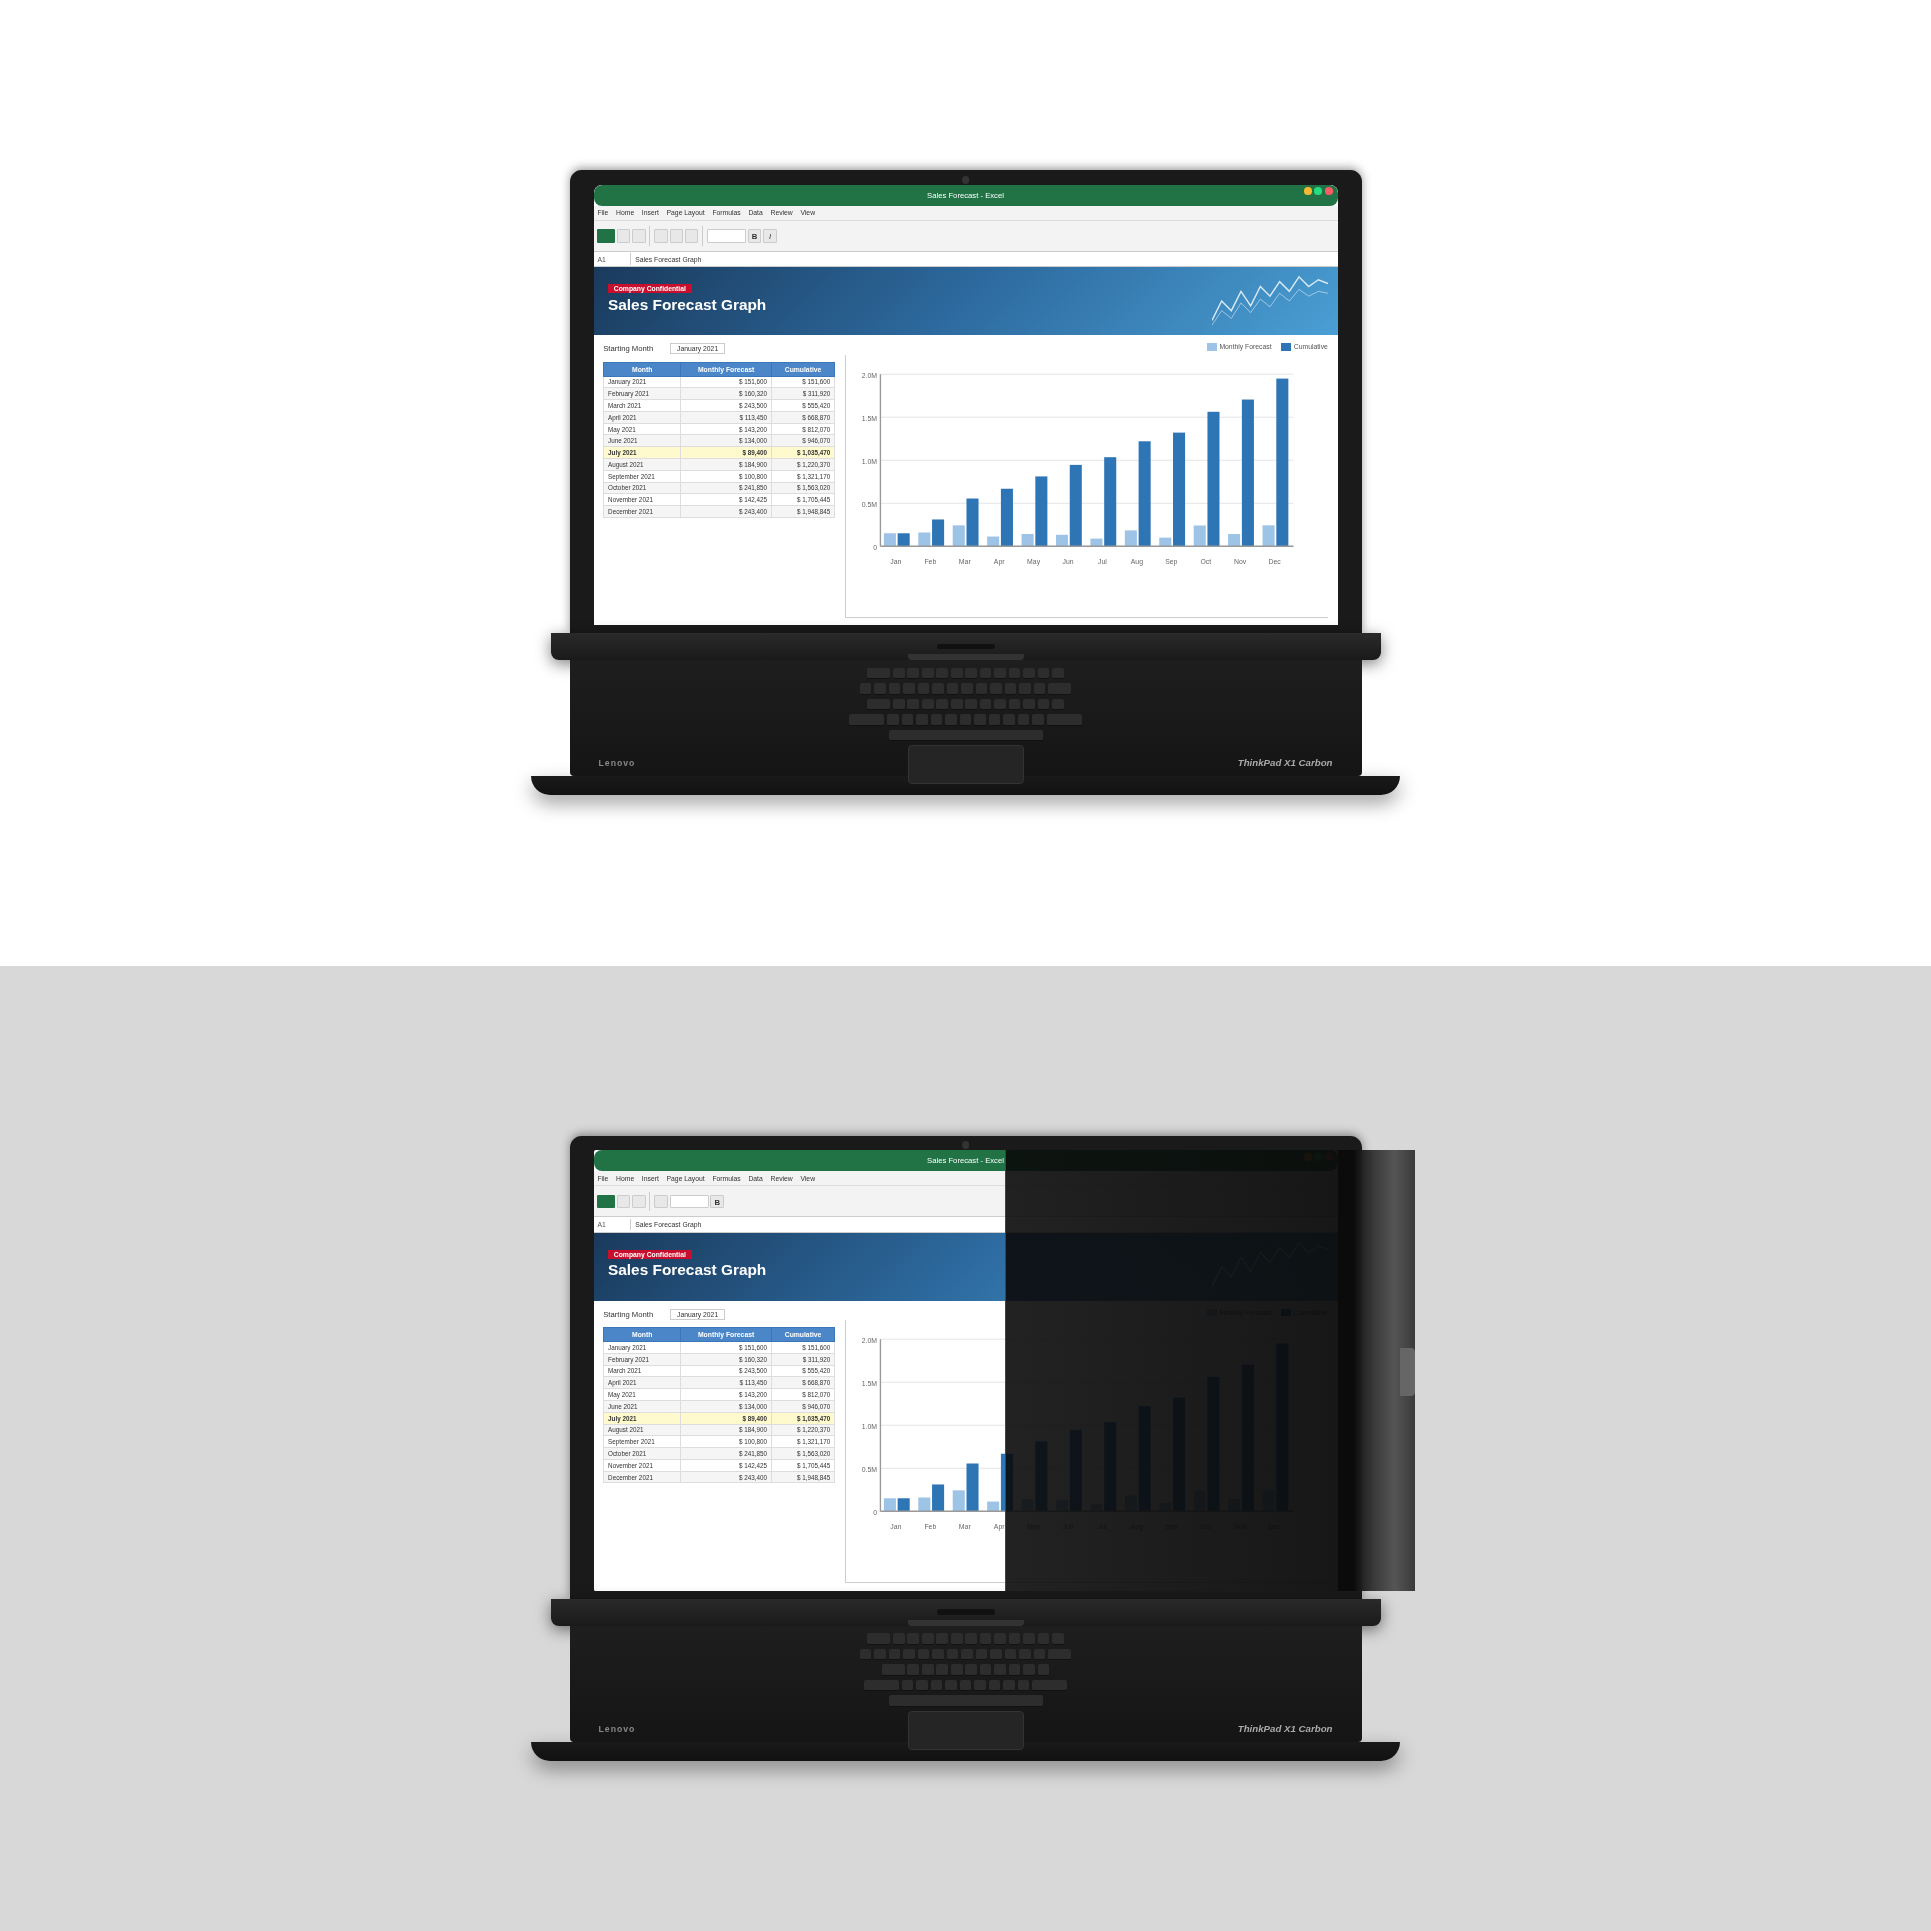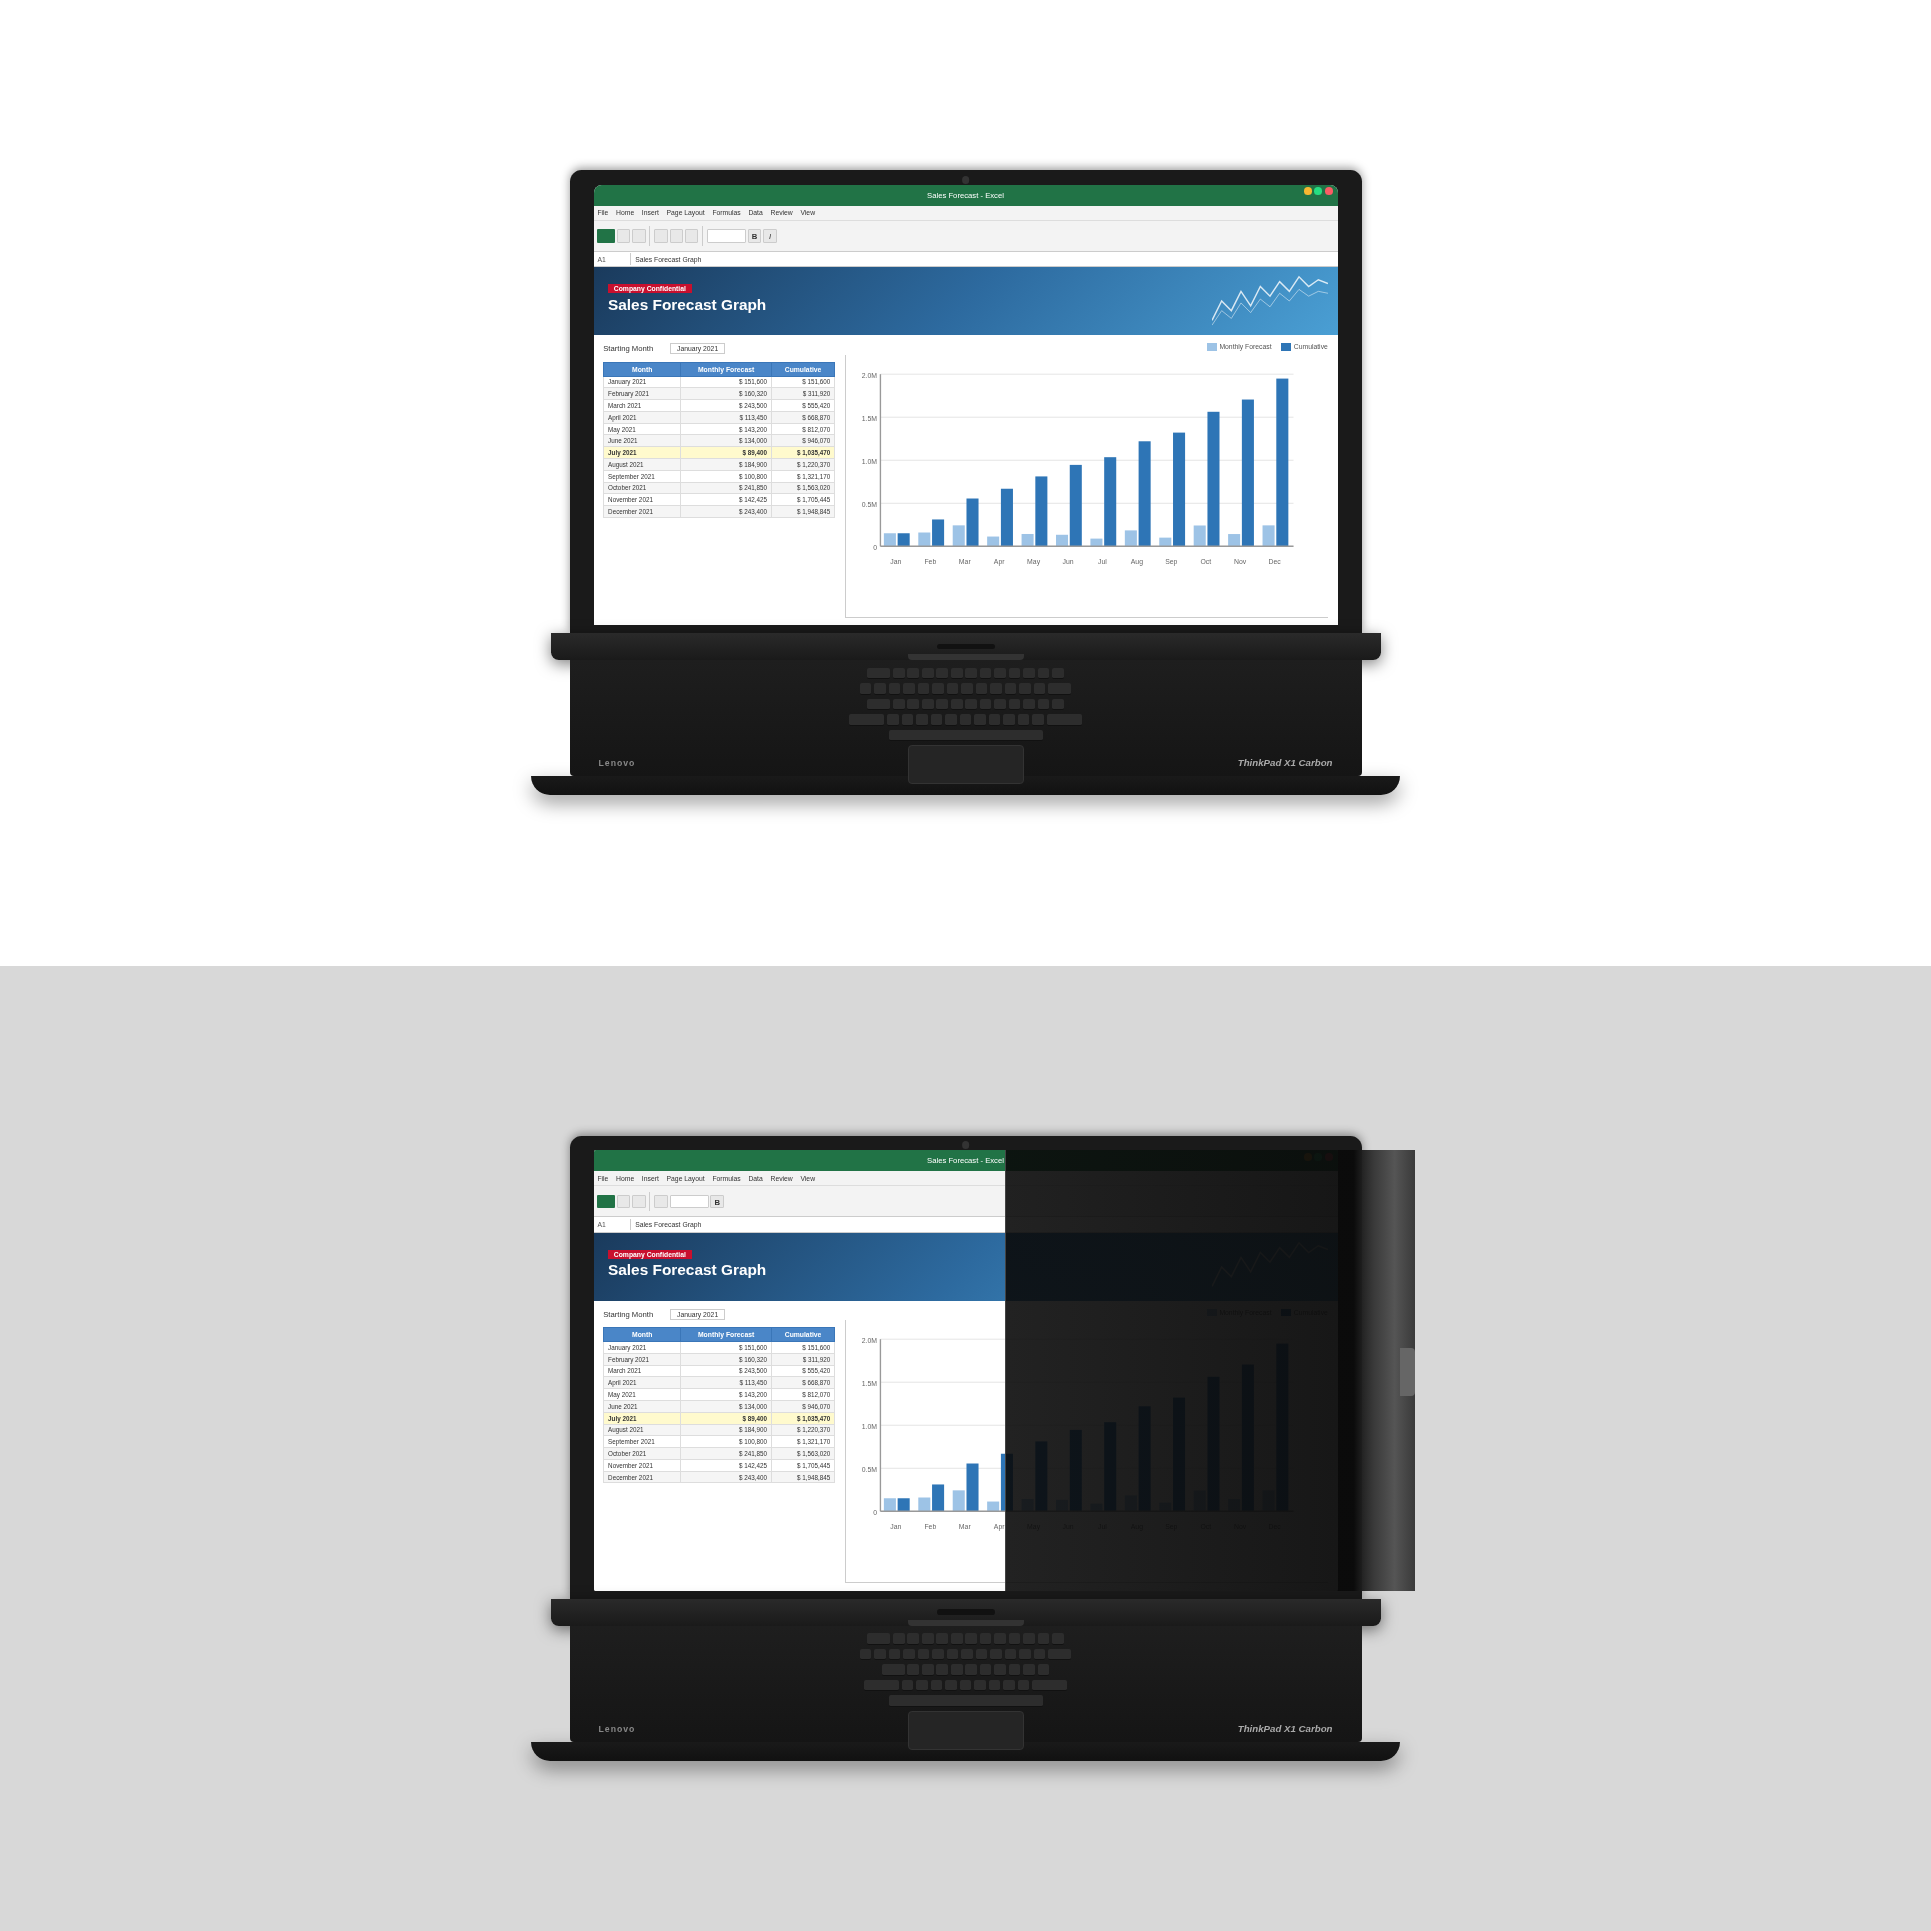--- a/index.html
+++ b/index.html
@@ -324,20 +324,21 @@
 
     .excel-title-bar {
       height: 21px;
       background: #217346;
       display: flex;
       align-items: center;
       justify-content: center;
       color: white;
       font-size: 7.7px;
       position: relative;
+      border-radius: 8px;
     }
 
     .excel-menu-bar {
       height: 15.4px;
       background: #f3f3f3;
       display: flex;
       align-items: center;
       padding: 0 3.9px;
       gap: 7.7px;
       border-bottom: 1px solid #ddd;

